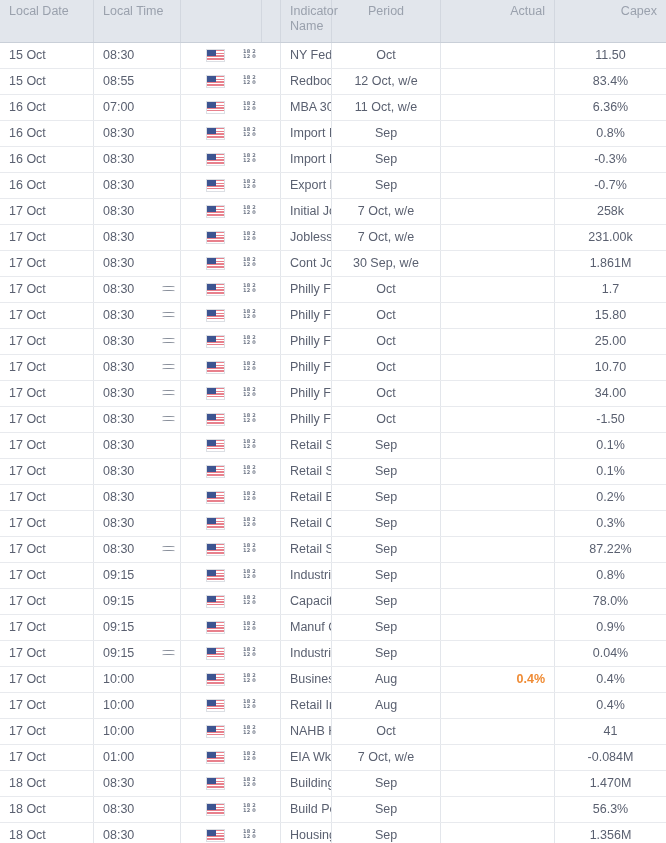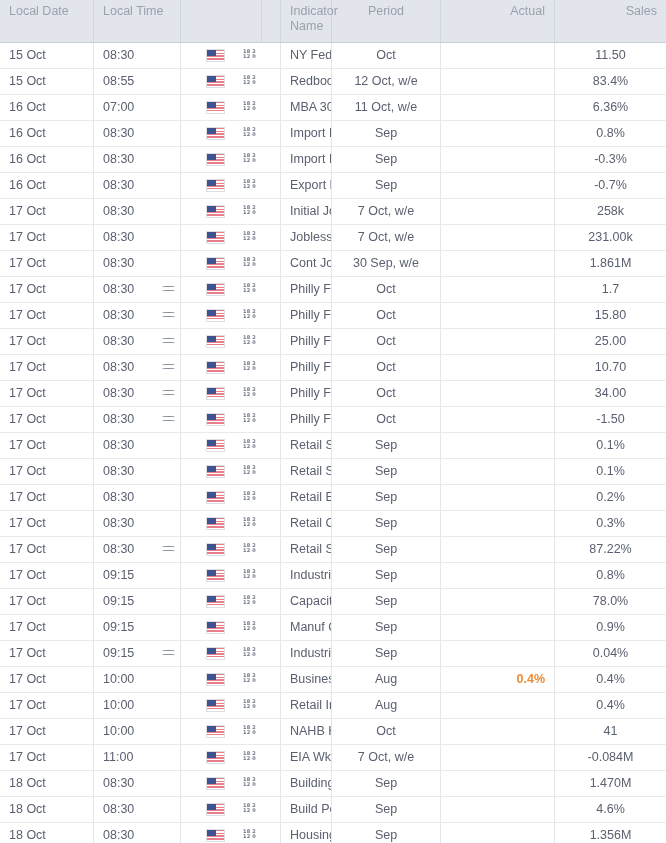--- a/index.html
+++ b/index.html
@@ -163,21 +163,21 @@
 <table class="econ-calendar">
   <thead>
     <tr>
       <th class="h-date">Local Date</th>
       <th class="h-time">Local Time</th>
       <th class="h-flag ctr"></th>
       <th class="h-ico ctr"></th>
       <th class="h-name">Indicator Name</th>
       <th class="h-period ctr">Period</th>
       <th class="h-actual num">Actual</th>
-      <th class="h-prior num">Sales</th>
+      <th class="h-prior num">Capex</th>
     </tr>
   </thead>
   <tbody id="tbody">
       <tr>
         <td class="c-date">15 Oct</td>
         <td class="c-time">
           <div class="time-wrap">
             <span class="time-val">08:30</span>
             <span class="approx-icon approx-hidden"></span>
           </div>
@@ -846,21 +846,21 @@
         </td>
         <td class="c-name">NAHB Housing Market Indx</td>
         <td class="c-period">Oct</td>
         <td class="c-actual"></td>
         <td class="c-prior">41</td>
       </tr>
       <tr>
         <td class="c-date">17 Oct</td>
         <td class="c-time">
           <div class="time-wrap">
-            <span class="time-val">11:00</span>
+            <span class="time-val">01:00</span>
             <span class="approx-icon approx-hidden"></span>
           </div>
         </td>
         <td class="c-flag" colspan="2">
           <div class="flagcell">
             <span class="flag-us">
               <span class="stripes"></span>
               <span class="canton"></span>
             </span>
             <span class="dataicon">
@@ -915,21 +915,21 @@
             </span>
             <span class="dataicon">
               <span>18 2</span>
               <span>12 0</span>
             </span>
           </div>
         </td>
         <td class="c-name">Build Permits: Change MM</td>
         <td class="c-period">Sep</td>
         <td class="c-actual"></td>
-        <td class="c-prior">4.6%</td>
+        <td class="c-prior">56.3%</td>
       </tr>
       <tr>
         <td class="c-date">18 Oct</td>
         <td class="c-time">
           <div class="time-wrap">
             <span class="time-val">08:30</span>
             <span class="approx-icon approx-hidden"></span>
           </div>
         </td>
         <td class="c-flag" colspan="2">

